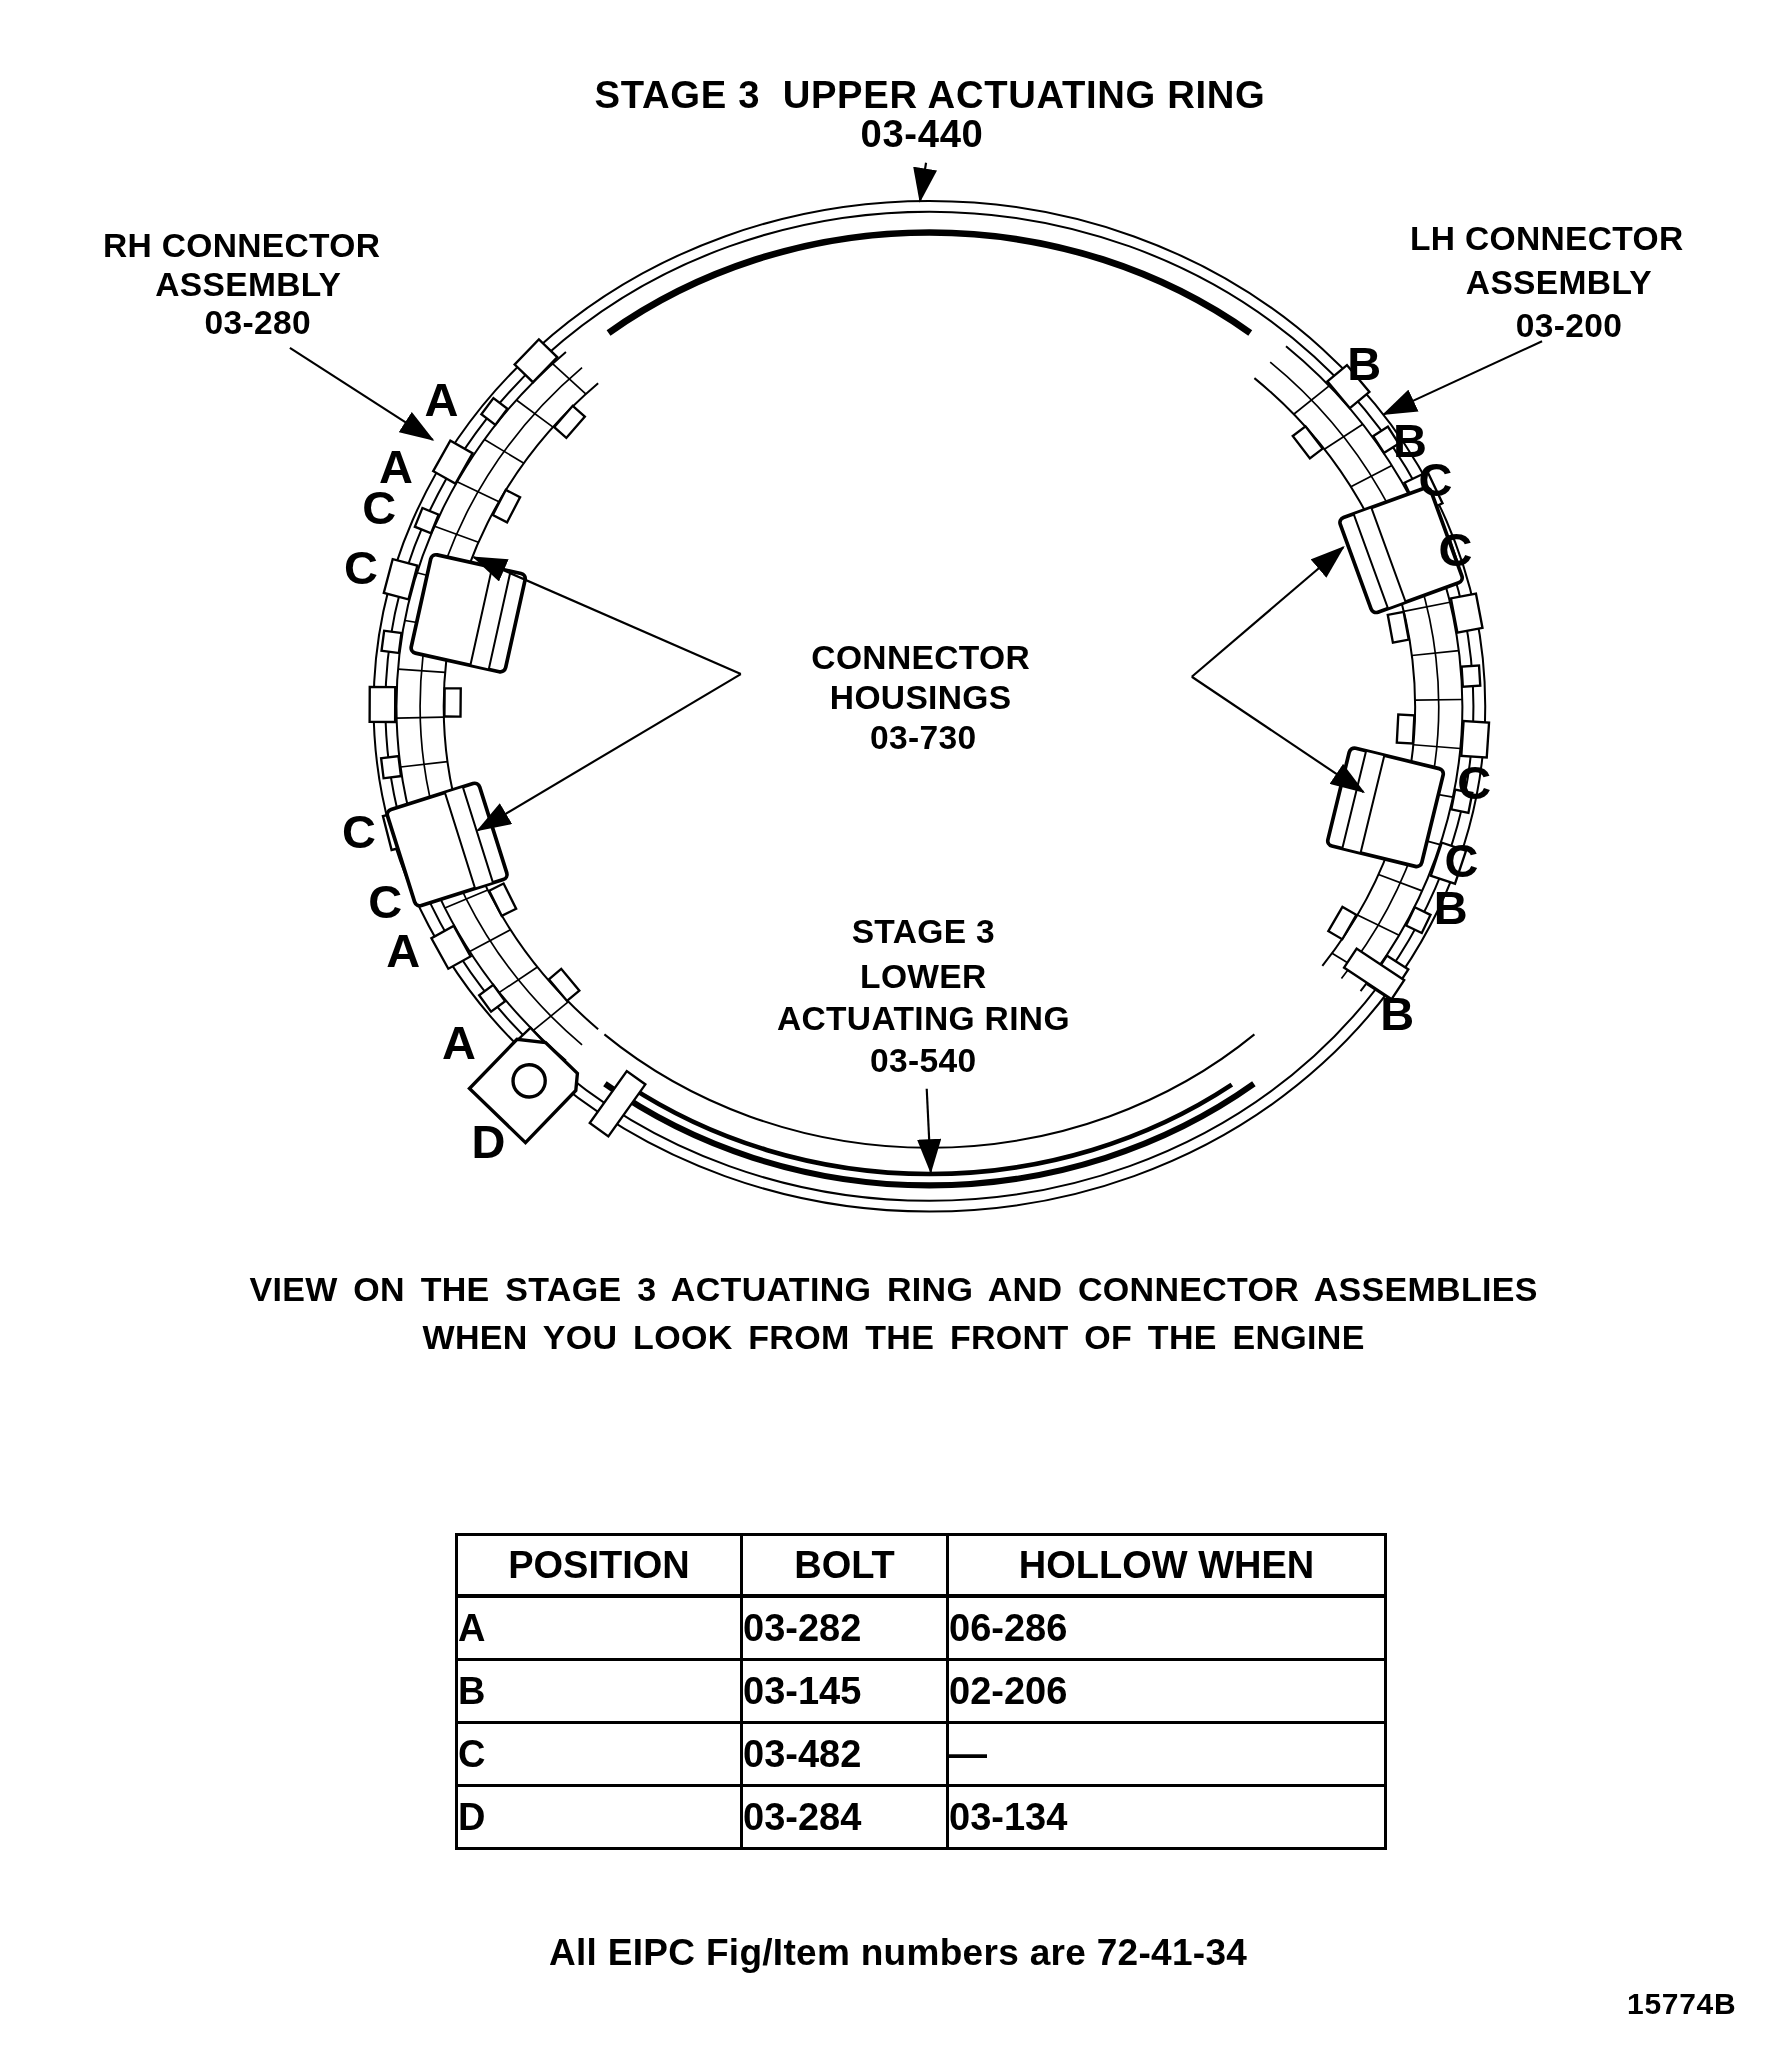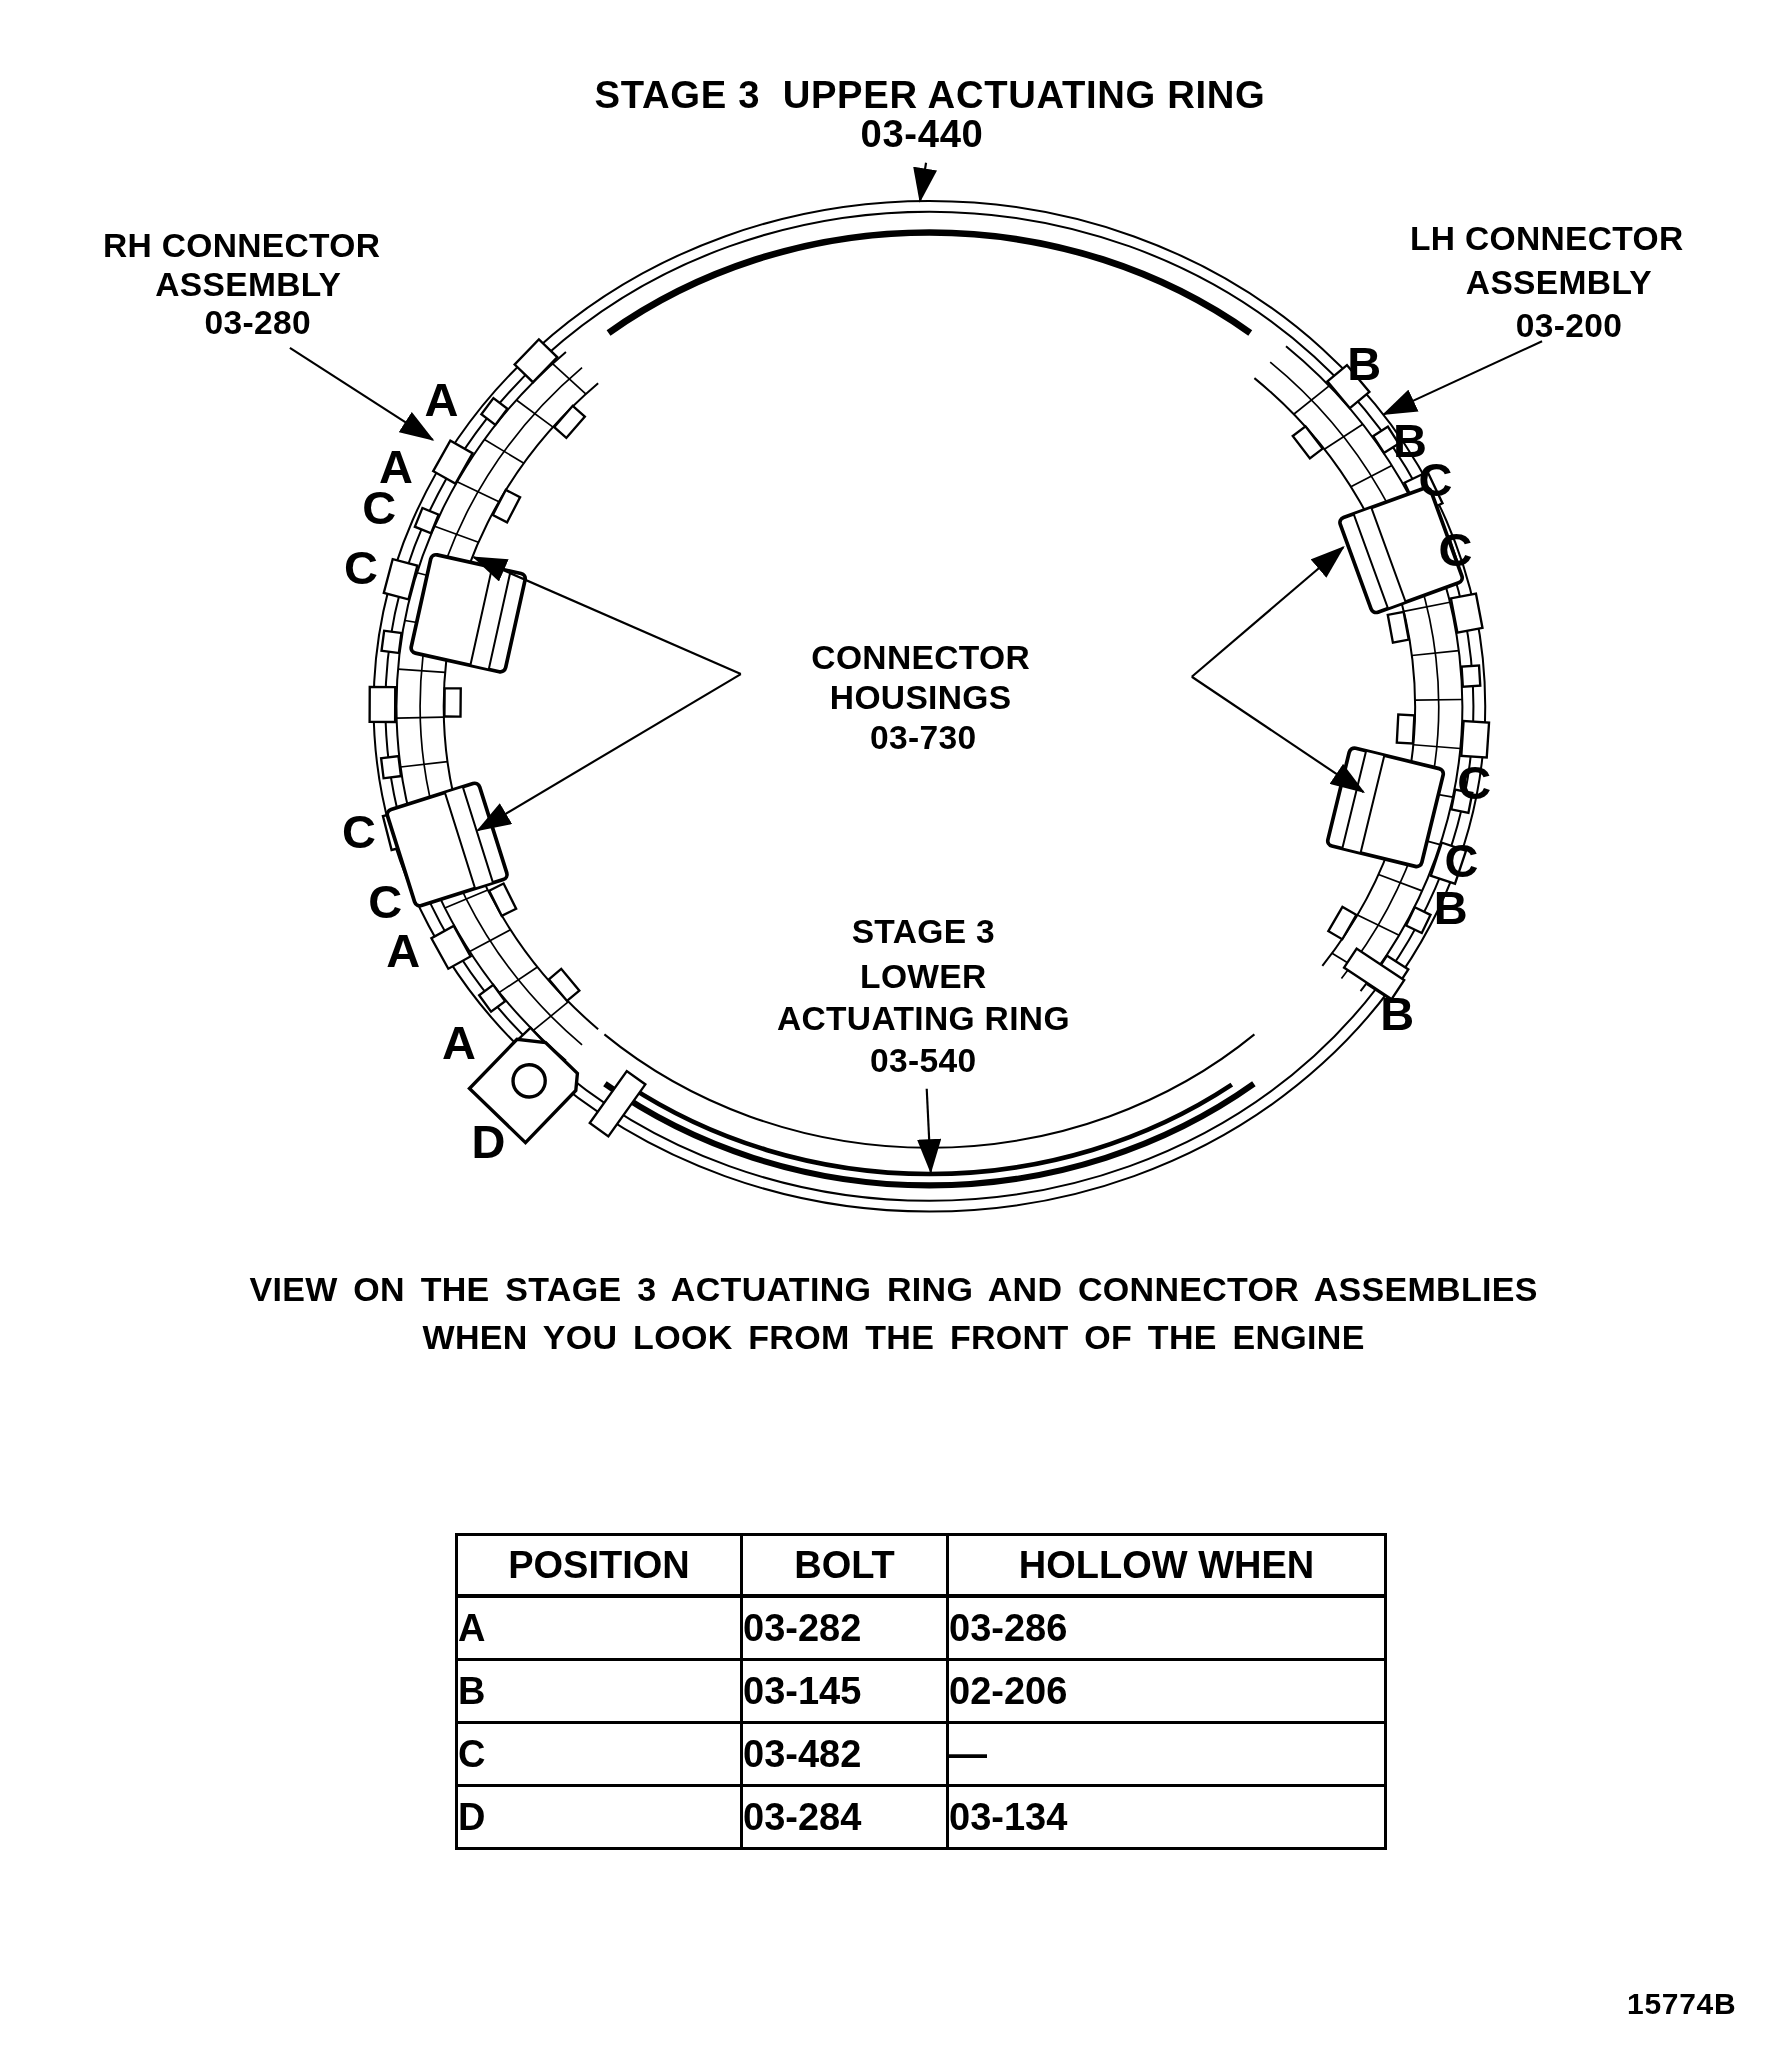--- a/index.html
+++ b/index.html
@@ -298,36 +298,37 @@
       <tr>
         <th>POSITION</th>
         <th>BOLT</th>
         <th>HOLLOW WHEN</th>
       </tr>
     </thead>
     <tbody>
       <tr>
         <td>A</td>
         <td>03-282</td>
-        <td>03-286</td>
+        <td>06-286</td>
       </tr>
       <tr>
         <td>B</td>
         <td>03-145</td>
         <td>02-206</td>
       </tr>
       <tr>
         <td>C</td>
         <td>03-482</td>
         <td>—</td>
       </tr>
       <tr>
         <td>D</td>
         <td>03-284</td>
         <td>03-134</td>
       </tr>
     </tbody>
   </table>
 
+  <div class="footer-note">All EIPC Fig/Item numbers are 72-41-34</div>
   <div class="figure-number">15774B</div>
 
 </div>
 
 
 </body></html>

